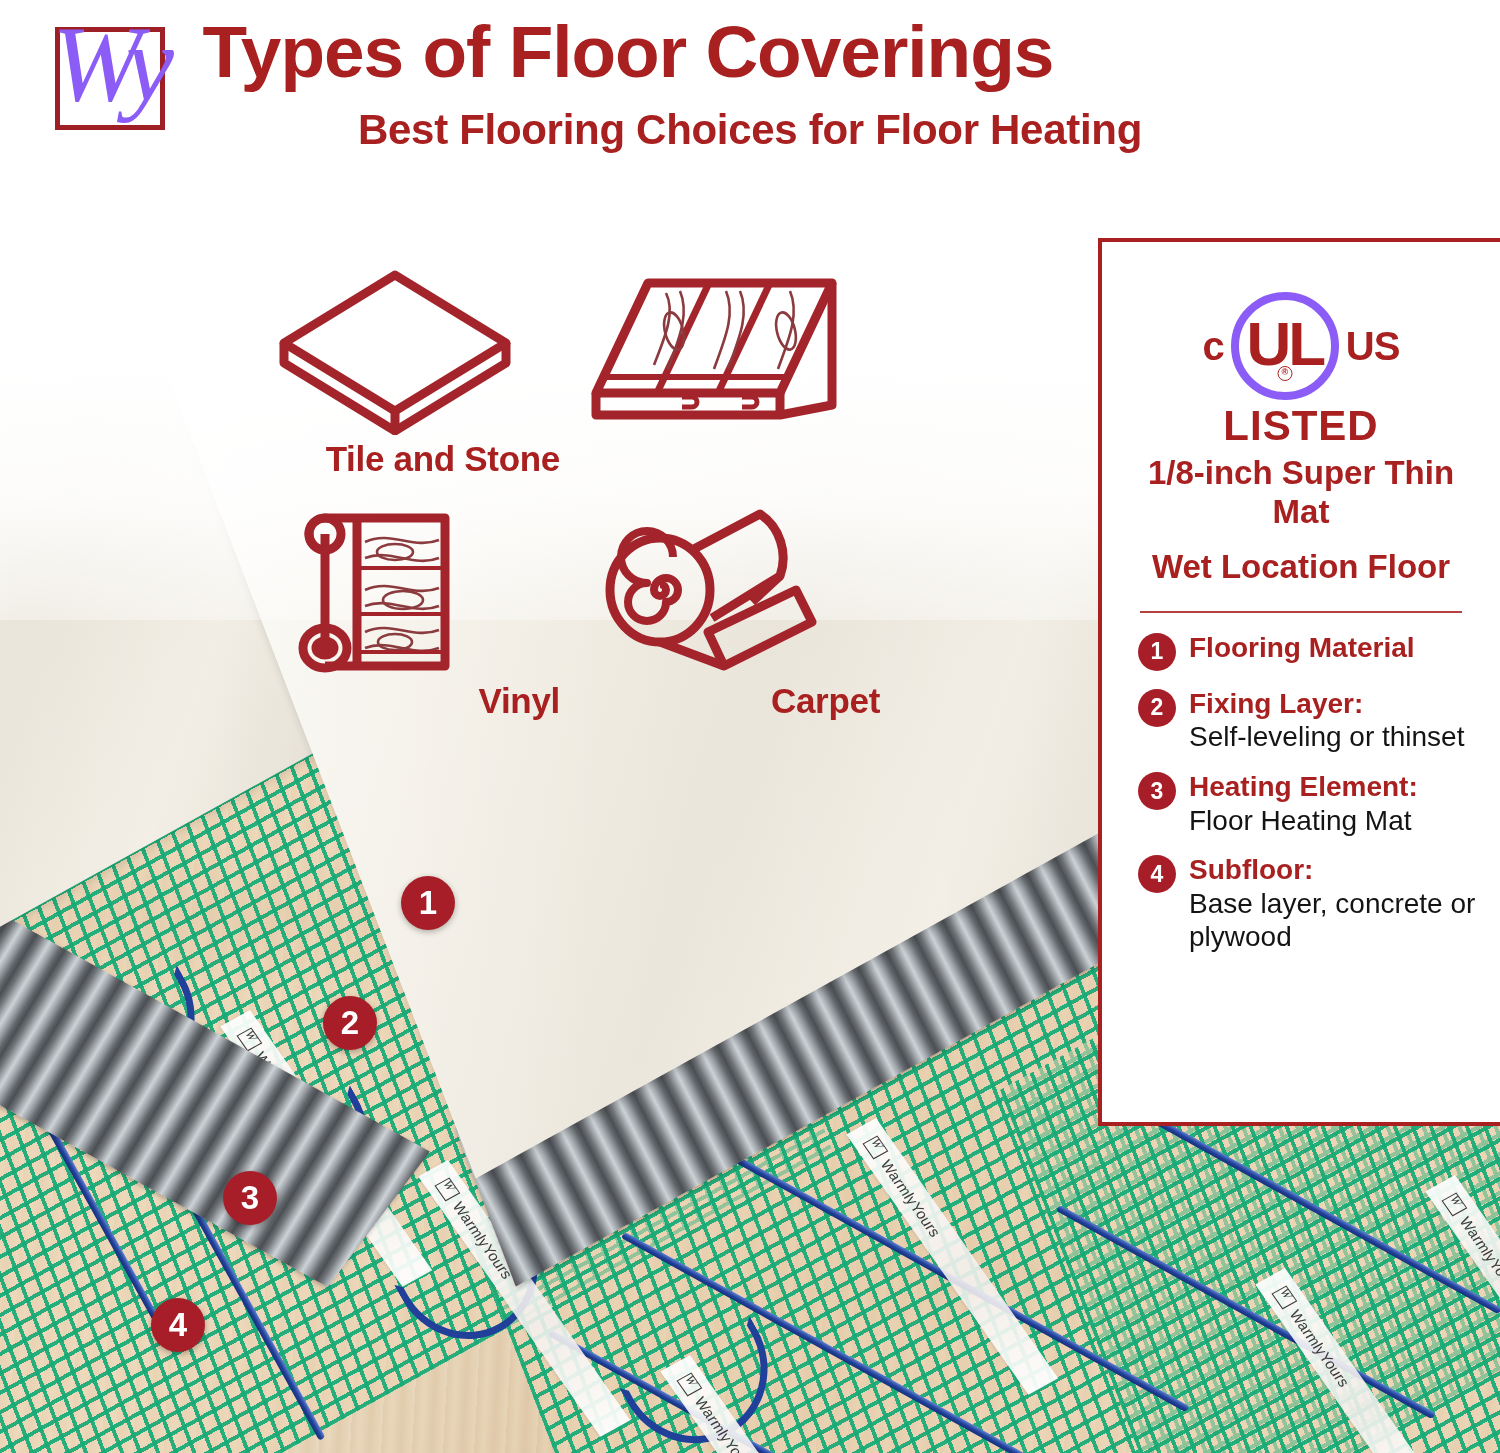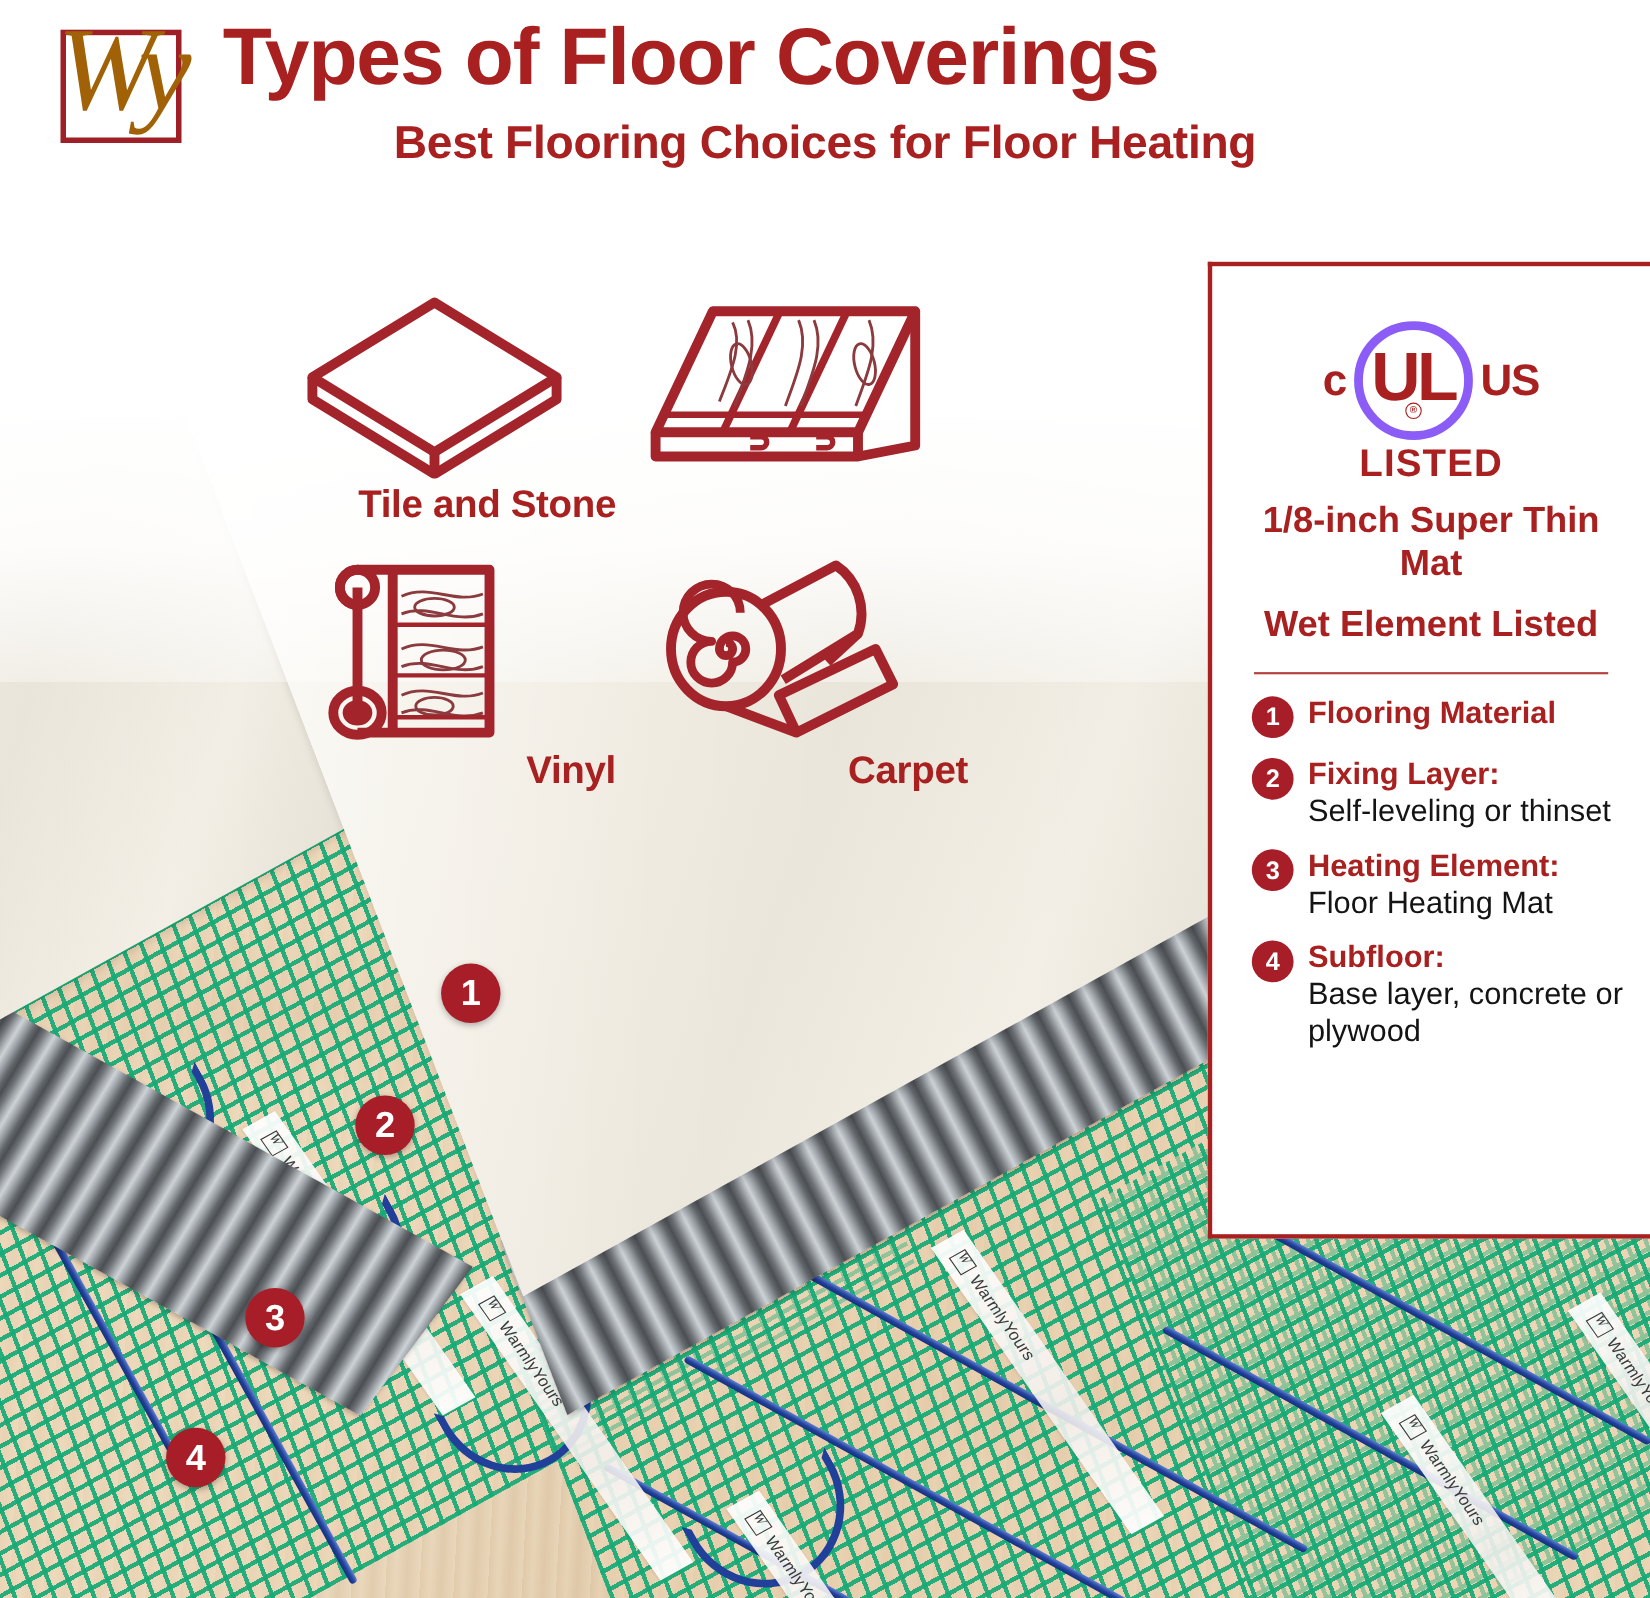--- a/index.html
+++ b/index.html
@@ -111,21 +111,21 @@
 
   
   .header { position:absolute; left:0; top:0; width:1500px; height:190px; }
   .logo-box {
     position:absolute; left:55px; top:27px; width:110px; height:103px;
     border:5px solid #9e2026; box-sizing:border-box;
   }
   .logo-mark {
     position:absolute; left:52px; top:10px; width:130px; height:140px;
     font-family:"Liberation Serif", serif; font-style:italic;
-    font-size:108px; color:#a16207; line-height:1;
+    font-size:108px; color:#8b5cf6; line-height:1;
     letter-spacing:-6px;
   }
   .title {
     position:absolute; left:0; top:10px; width:1256px;
     text-align:center; color:#a8201f;
     font-size:73px; font-weight:bold; letter-spacing:-1px;
   }
   .subtitle {
     position:absolute; left:0; top:106px; width:1500px;
     text-align:center; color:#a8201f;
@@ -166,21 +166,21 @@
     color:#a8201f; font-size:62px; font-weight:bold;
     letter-spacing:-3px; line-height:1; margin-top:-4px;
   }
   .ul-circle .reg {
     position:absolute; left:50%; bottom:11px; transform:translateX(-50%);
     width:13px; height:13px; border:1.6px solid #a8201f; border-radius:50%;
     font-size:9px; line-height:10px; text-align:center; color:#a8201f; font-weight:bold;
   }
   .ul-listed {
     position:absolute; left:0; top:120px; width:100%; text-align:center;
-    color:#a8201f; font-size:35px; font-weight:bold; letter-spacing:1px;
+    color:#a8201f; font-size:42px; font-weight:bold; letter-spacing:1px;
   }
   .panel-heads { margin-top:22px; padding:0 44px; text-align:center; }
   .panel-heads .h {
     color:#a8201f; font-size:33px; font-weight:bold; line-height:1.18; margin-bottom:16px;
   }
   .divider { height:2px; background:#a8201f; opacity:.85; margin:24px 38px 0 38px; }
 
   .legend { margin-top:18px; padding:0 20px 0 36px; }
   .legend-item { display:flex; align-items:flex-start; gap:13px; margin-bottom:16px; }
   .badge {
@@ -376,21 +376,21 @@
         <span class="ul-text">UL</span>
         <span class="reg">®</span>
       </span>
       <span class="ul-us">US</span>
     </div>
     <div class="ul-listed">LISTED</div>
   </div>
 
   <div class="panel-heads">
     <div class="h">1/8-inch Super Thin Mat</div>
-    <div class="h">Wet Element Listed</div>
+    <div class="h">Wet Location Floor</div>
   </div>
 
   <div class="divider"></div>
 
   <div class="legend">
 
     <div class="legend-item">
       <span class="badge">1</span>
       <span class="legend-text">
         <span class="legend-title">Flooring Material</span>

